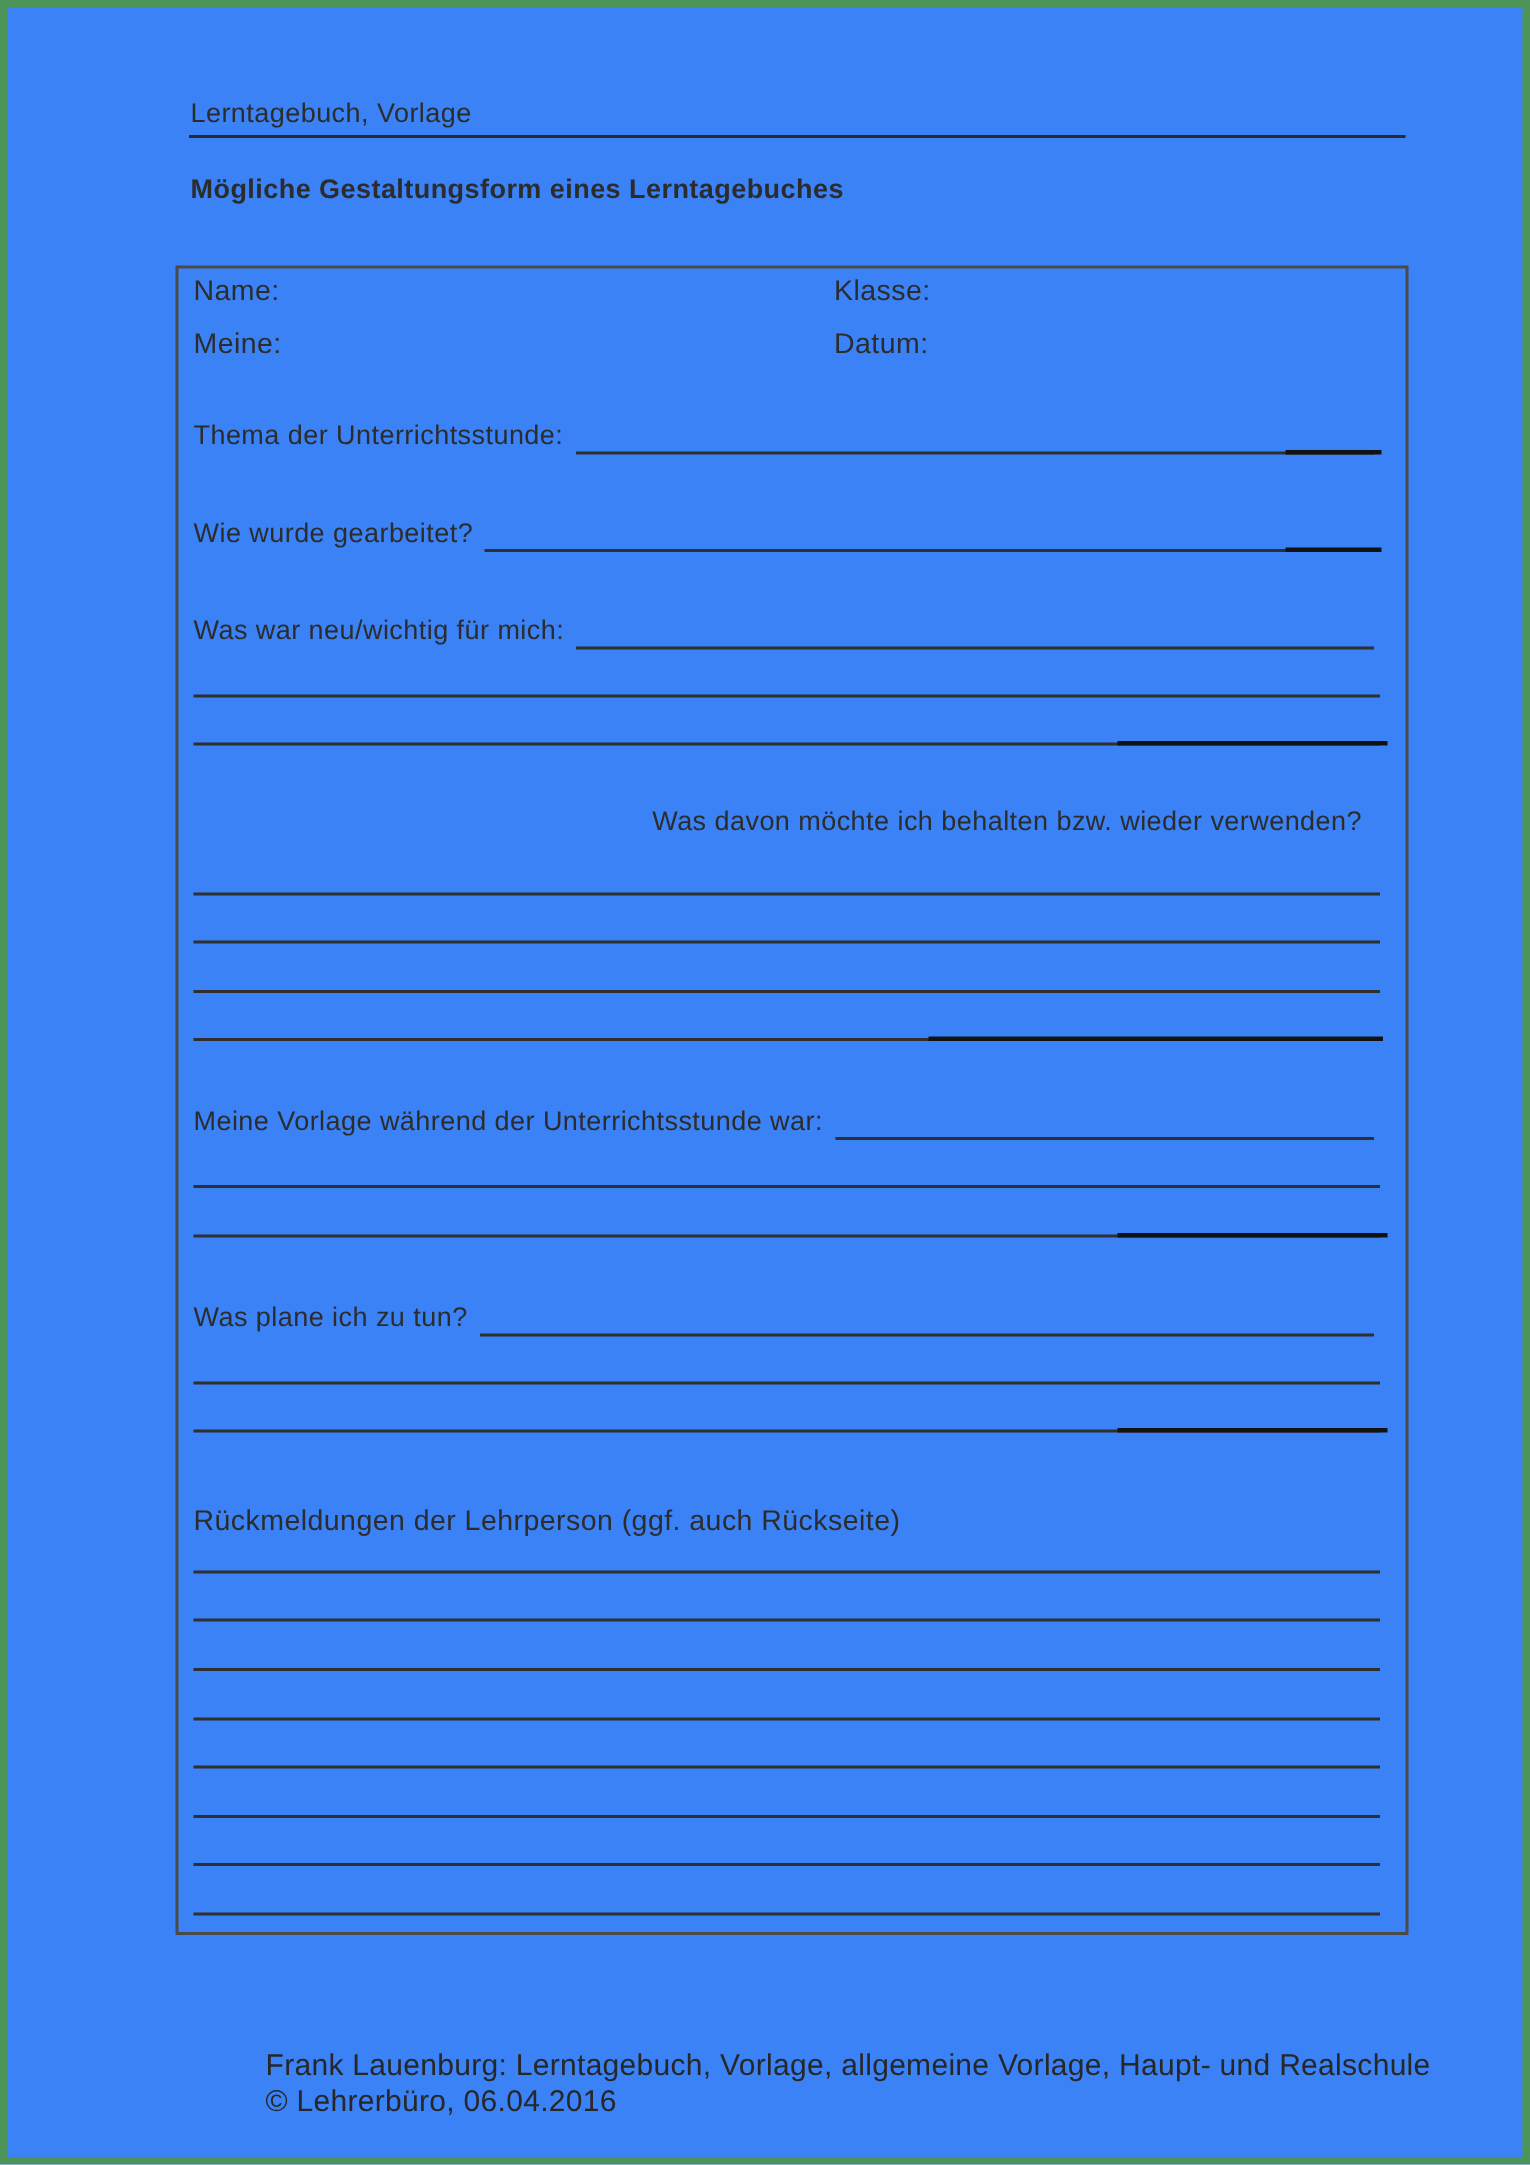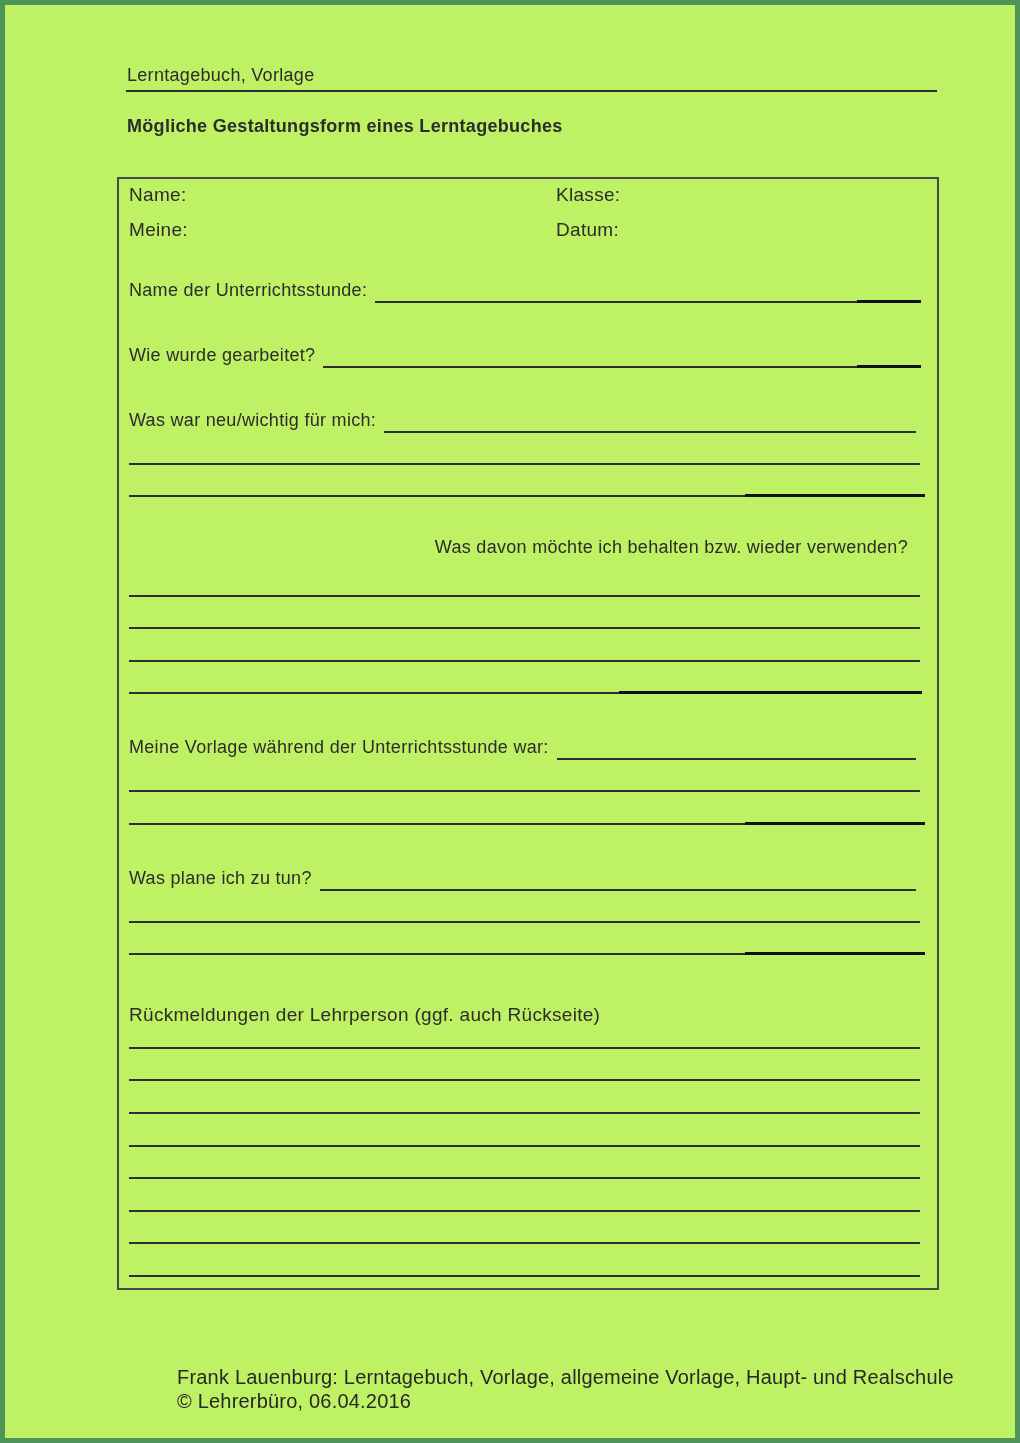--- a/index.html
+++ b/index.html
@@ -1,20 +1,20 @@
 <!DOCTYPE html>
 <html><head>
 <meta charset="utf-8">
 <style>
   html,body{margin:0;padding:0;background:#e8e8ea;}
   .page{
     position:relative;
     width:1020px;height:1443px;
     box-sizing:border-box;
-    background:#bef264;
+    background:#3b82f6;
     border:5px solid #4c9458;
     font-family:"Liberation Sans", sans-serif;
     color:#2c2c2c;
     overflow:hidden;
     padding-left:11px;
   }
   .abs{position:absolute;}
   .header-title{left:122px;top:60px;font-size:18px;letter-spacing:.3px;}
   .header-rule{left:121px;top:85px;width:811px;height:0;border-bottom:2px solid #2a2a2a;}
   .subtitle{left:122px;top:111px;font-size:18px;font-weight:bold;letter-spacing:.3px;}
@@ -55,21 +55,21 @@
 
   <div class="abs form-box">
 
     <div class="fb" style="left:10px;top:5px;">Name:</div>
     <div class="fb" style="left:437px;top:5px;">Klasse:</div>
 
     <div class="fb" style="left:10px;top:40px;">Meine:</div>
     <div class="fb" style="left:437px;top:40px;">Datum:</div>
 
     <div class="frow" style="top:98px;">
-      <span class="lbl">Name der Unterrichtsstunde:</span>
+      <span class="lbl">Thema der Unterrichtsstunde:</span>
       <span class="fill"></span>
     </div>
     <div class="bseg" style="left:738px;top:121px;width:64px;"></div>
 
     <div class="frow" style="top:163px;">
       <span class="lbl">Wie wurde gearbeitet?</span>
       <span class="fill"></span>
     </div>
     <div class="bseg" style="left:738px;top:186px;width:64px;"></div>
 

